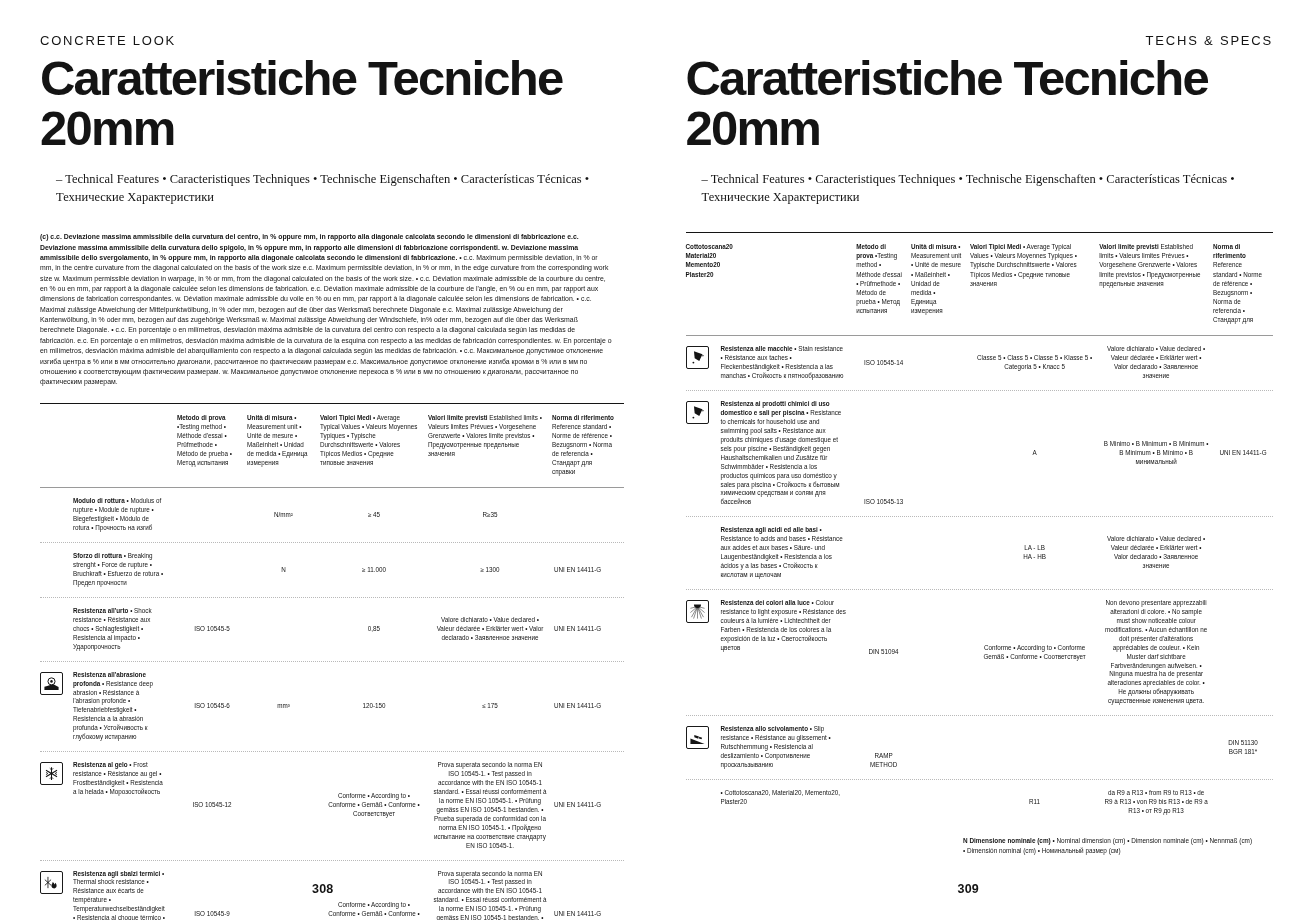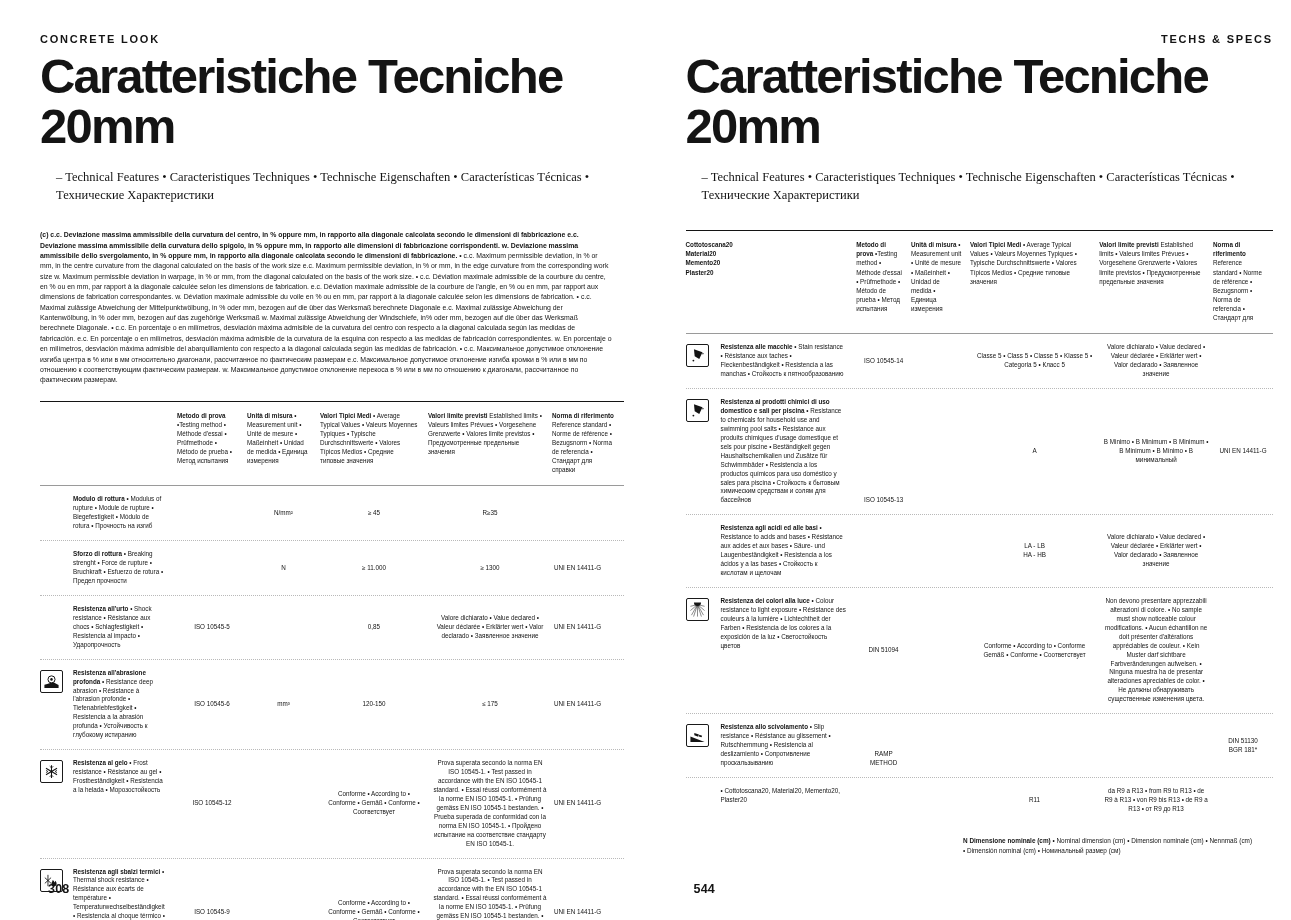--- a/index.html
+++ b/index.html
@@ -2,21 +2,21 @@
 <html><head>
 <meta charset="utf-8">
 <style>
   html,body{margin:0;padding:0;background:#e8e8e8;}
   .spread{width:1291px;height:920px;background:#fff;display:flex;position:relative;
           font-family:"Liberation Sans","DejaVu Sans",sans-serif;color:#141414;overflow:hidden;}
   .page{width:645.5px;height:920px;position:relative;box-sizing:border-box;}
   .page.left{padding:34px 22px 0 40px;}
   .page.right{padding:34px 18px 0 40px;}
 
-  .eyebrow{font-size:11px;letter-spacing:1.8px;font-weight:700;line-height:1;}
+  .eyebrow{font-size:13px;letter-spacing:1.8px;font-weight:400;line-height:1;}
   .eyebrow.right-al{text-align:right;}
   .title{font-size:49px;font-weight:700;letter-spacing:-1.8px;line-height:1.02;margin:7px 0 9px;}
   .subtitle{font-family:"Liberation Serif","DejaVu Serif",serif;font-size:12.5px;line-height:1.45;margin:16px;max-width:585px;}
 
   .intro{font-size:6.9px;line-height:1.5;margin:26px 0 0;max-width:572px;}
   .b{font-weight:700;}
 
   .ttable{border-top:1.3px solid #141414;margin-top:15px;}
   .lt{--cols:137fr 70fr 73fr 108fr 124fr 71.5fr;}
   .rt{--cols:165fr 53fr 57fr 125fr 110fr 58fr;}
@@ -32,22 +32,22 @@
   .iconbox{width:23px;height:23px;border:1.1px solid #1a1a1a;border-radius:2px;box-sizing:border-box;
            display:flex;align-items:center;justify-content:center;background:#fff;}
   .iconbox svg{width:17px;height:17px;display:block;}
   .ltext{flex:1;padding-right:10px;}
   .cell{padding:0 4px;box-sizing:border-box;}
   .c-center{text-align:center;white-space:pre-line;}
   .c-bottom{align-self:end;}
   .c-norm-l{text-align:left;padding-left:2px;white-space:pre-line;}
   .c-norm-c{text-align:center;white-space:pre-line;}
 
-  .pagenum{position:absolute;bottom:24px;left:0;width:100%;
-           font-weight:700;font-size:12.5px;letter-spacing:0.2px;margin-left:48px;}
+  .pagenum{position:absolute;bottom:24px;left:0;width:100%;text-align:center;
+           font-weight:700;font-size:12.5px;letter-spacing:0.2px;}
   .footnote{position:absolute;right:38px;top:836px;width:290px;font-size:6.4px;line-height:1.5;}
 </style>
 </head>
 <body>
 
 <div class="spread">
 
   <section class="page left">
     <div class="eyebrow">CONCRETE LOOK</div>
     <h1 class="title">Caratteristiche Tecniche 20mm</h1>
@@ -291,15 +291,15 @@
         <div class="cell c-center"></div>
         <div class="cell c-center"></div>
         <div class="cell c-center">R11</div>
         <div class="cell c-center">da R9 a R13 • from R9 to R13 • de R9 à R13 • von R9 bis R13 • de R9 a R13 • от R9 до R13</div>
         <div class="cell c-norm-c"></div>
       </div>
     </div>
 
     <div class="footnote"><span class="b">N  Dimensione nominale (cm)</span><span> • Nominal dimension (cm) • Dimension nominale (cm) • Nennmaß (cm) • Dimensión nominal (cm) • Номинальный размер (см)</span></div>
 
-    <div class="pagenum">544</div>
+    <div class="pagenum">309</div>
   </section>
 </div>
 
 </body></html>

